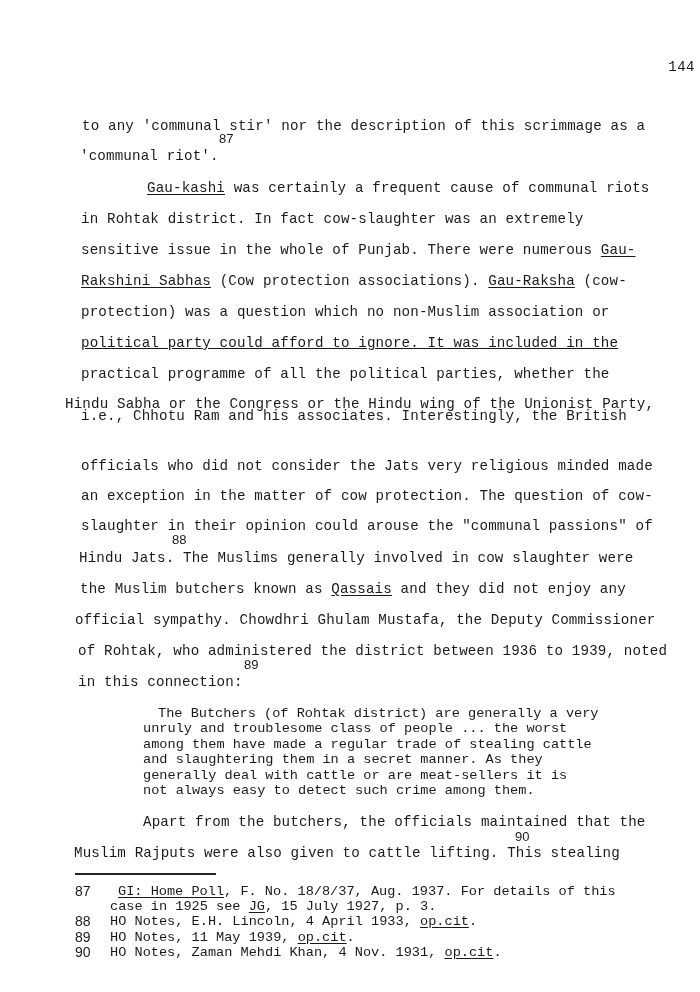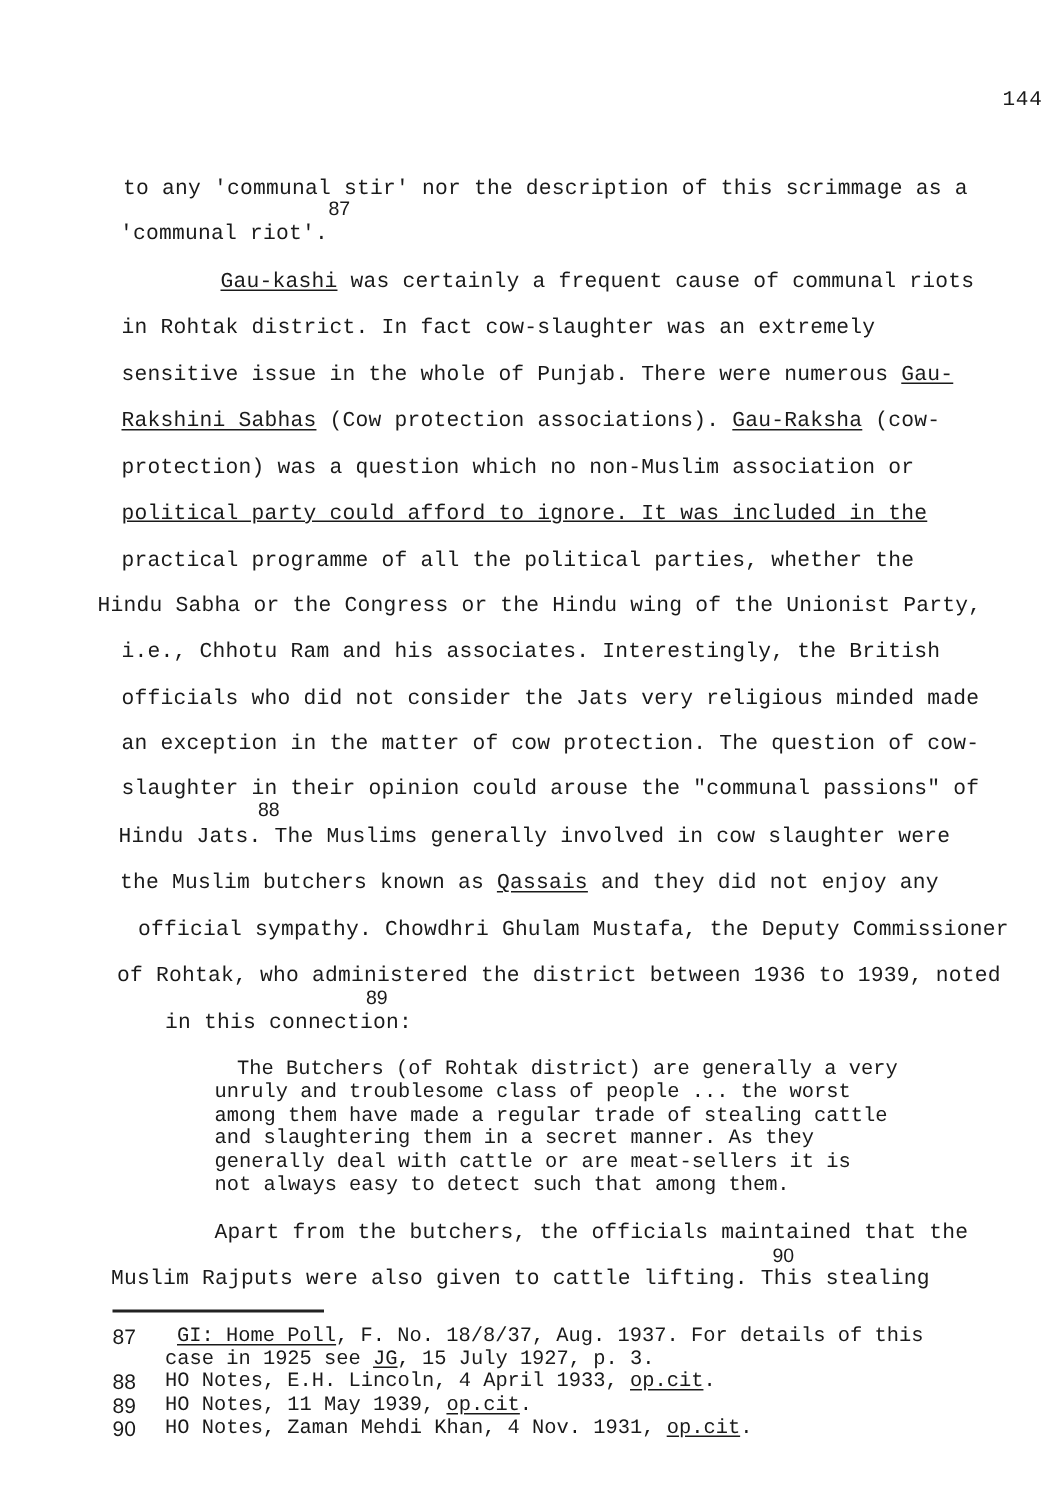--- a/index.html
+++ b/index.html
@@ -77,39 +77,39 @@
   <div class="line" style="left:80px; top:148px;">'communal riot'.</div>
 
   <div class="line" style="left:147px; top:180px;"><span class="u">Gau-kashi</span><span> was certainly a frequent cause of communal riots</span></div>
   <div class="line" style="left:81px; top:211px;">in Rohtak district.  In fact cow-slaughter was an extremely</div>
   <div class="line" style="left:81px; top:242px;"><span>sensitive issue in the whole of Punjab.  There were numerous </span><span class="u">Gau-</span></div>
   <div class="line" style="left:81px; top:273px;"><span class="u">Rakshini Sabhas</span><span> (Cow protection associations).  </span><span class="u">Gau-Raksha</span><span> (cow-</span></div>
   <div class="line" style="left:81px; top:304px;">protection) was a question which no non-Muslim association or</div>
   <div class="line" style="left:81px; top:335px;text-decoration:underline;">political party could afford to ignore.  It was included in the</div>
   <div class="line" style="left:81px; top:366px;">practical programme of all the political parties, whether the</div>
   <div class="line" style="left:65px; top:396px;">Hindu Sabha or the Congress or the Hindu wing of the Unionist Party,</div>
-  <div class="line" style="left:81px; top:427px;">i.e., Chhotu Ram and his associates.  Interestingly, the British</div>
+  <div class="line" style="left:81px; top:408px;">i.e., Chhotu Ram and his associates.  Interestingly, the British</div>
   <div class="line" style="left:81px; top:458px;">officials who did not consider the Jats very religious minded made</div>
   <div class="line" style="left:81px; top:488px;">an exception in the matter of cow protection.  The question of cow-</div>
   <div class="line" style="left:81px; top:518px;">slaughter in their opinion could arouse the "communal passions" of</div>
   <div class="sup" style="left:172px; top:533px;">88</div>
   <div class="line" style="left:79px; top:550px;">Hindu Jats.   The Muslims generally involved in cow slaughter were</div>
   <div class="line" style="left:80px; top:581px;"><span>the Muslim butchers known as </span><span class="u">Qassais</span><span> and they did not enjoy any</span></div>
-  <div class="line" style="left:92px; top:612px;font-family:Liberation Mono, monospace;">official sympathy.  Chowdhri Ghulam Mustafa, the Deputy Commissioner</div>
+  <div class="line" style="left:75px; top:612px;font-family:Liberation Mono, monospace;">official sympathy.  Chowdhri Ghulam Mustafa, the Deputy Commissioner</div>
   <div class="line" style="left:78px; top:643px;">of Rohtak, who administered the district between 1936 to 1939, noted</div>
   <div class="sup" style="left:244px; top:658px;">89</div>
-  <div class="line" style="left:78px; top:674px;margin-left:32px;">in this connection:</div>
+  <div class="line" style="left:78px; top:674px;">in this connection:</div>
 
   <div>
     <div class="quote" style="top:706px;margin-left:15px;">The Butchers (of Rohtak district) are generally a very</div>
     <div class="quote" style="top:721px;">unruly and troublesome class of people ... the worst</div>
     <div class="quote" style="top:737px;">among them have made a regular trade of stealing cattle</div>
     <div class="quote" style="top:752px;">and slaughtering them in a secret manner.  As they</div>
     <div class="quote" style="top:768px;">generally deal with cattle or are meat-sellers it is</div>
-    <div class="quote" style="top:783px;">not always easy to detect such that among them.</div>
+    <div class="quote" style="top:783px;">not always easy to detect such crime among them.</div>
   </div>
 
   <div class="line" style="left:143px; top:814px;">Apart from the butchers, the officials maintained  that the</div>
   <div class="sup" style="left:515px; top:830px;">90</div>
   <div class="line" style="left:74px; top:845px;">Muslim Rajputs were also given to cattle lifting.   This stealing</div>
 
   <div class="rule"></div>
 
   <div>
     <div class="fn-num" style="top:884px;">87</div>

